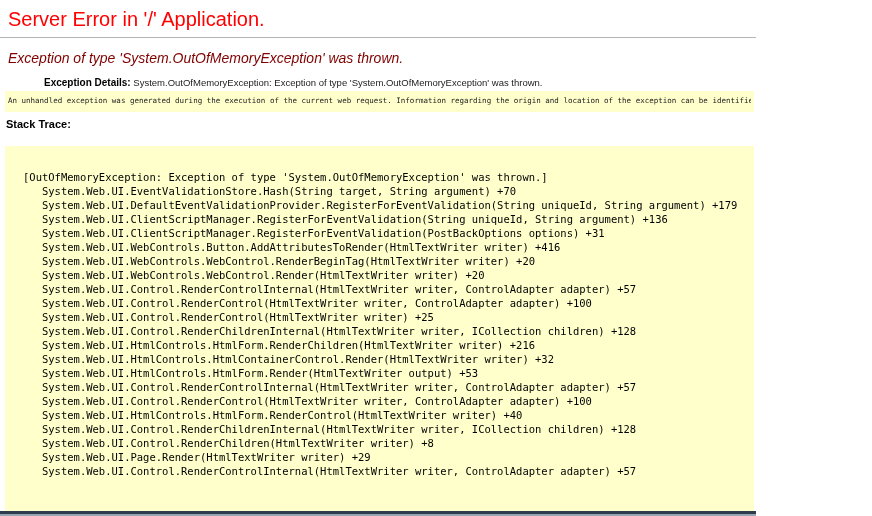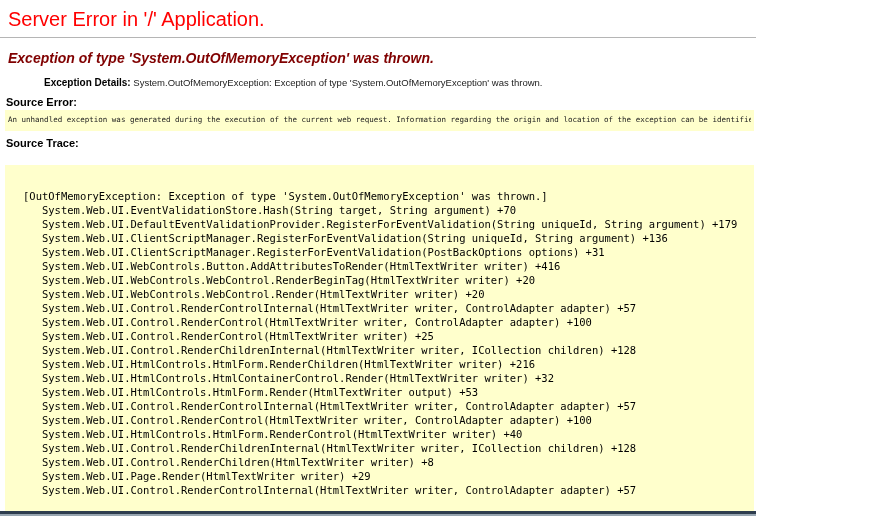--- a/index.html
+++ b/index.html
@@ -23,21 +23,21 @@
   .rule {
     margin: 6px 0 0 0;
     border: none;
     border-top: 1px solid #b5b5b5;
     height: 0;
   }
   .h2-subtitle {
     margin: 12px 8px 10px 8px;
     font-size: 14px;
     line-height: 1.2;
-    font-weight: bold;
+    font-weight: normal;
     font-style: italic;
     color: #800000;
   }
   .info-line {
     margin: 0 8px;
     font-size: 9.5px;
     line-height: 12px;
     white-space: nowrap;
     overflow: hidden;
     color: #222222;
@@ -105,27 +105,26 @@
   <hr class="rule">
 
   <h2 class="h2-subtitle">Exception of type 'System.OutOfMemoryException' was thrown.</h2>
 
 
   <div class="info-line details">
     <span class="info-label">Exception Details:</span>
     <span>System.OutOfMemoryException: Exception of type 'System.OutOfMemoryException' was thrown.</span>
   </div>
 
-  <div class="section-label">Source Error:</div>
 
   <div class="code-box source-box">
     <div class="source-text">An unhandled exception was generated during the execution of the current web request. Information regarding the origin and location of the exception can be identified using the exception stack trace below.</div>
   </div>
 
-  <div class="section-label stack">Source Trace:</div>
+  <div class="section-label stack">Stack Trace:</div>
 
   <div class="code-box stack-box">
     <pre class="stack-pre">[OutOfMemoryException: Exception of type 'System.OutOfMemoryException' was thrown.]
    System.Web.UI.EventValidationStore.Hash(String target, String argument) +70
    System.Web.UI.DefaultEventValidationProvider.RegisterForEventValidation(String uniqueId, String argument) +179
    System.Web.UI.ClientScriptManager.RegisterForEventValidation(String uniqueId, String argument) +136
    System.Web.UI.ClientScriptManager.RegisterForEventValidation(PostBackOptions options) +31
    System.Web.UI.WebControls.Button.AddAttributesToRender(HtmlTextWriter writer) +416
    System.Web.UI.WebControls.WebControl.RenderBeginTag(HtmlTextWriter writer) +20
    System.Web.UI.WebControls.WebControl.Render(HtmlTextWriter writer) +20

